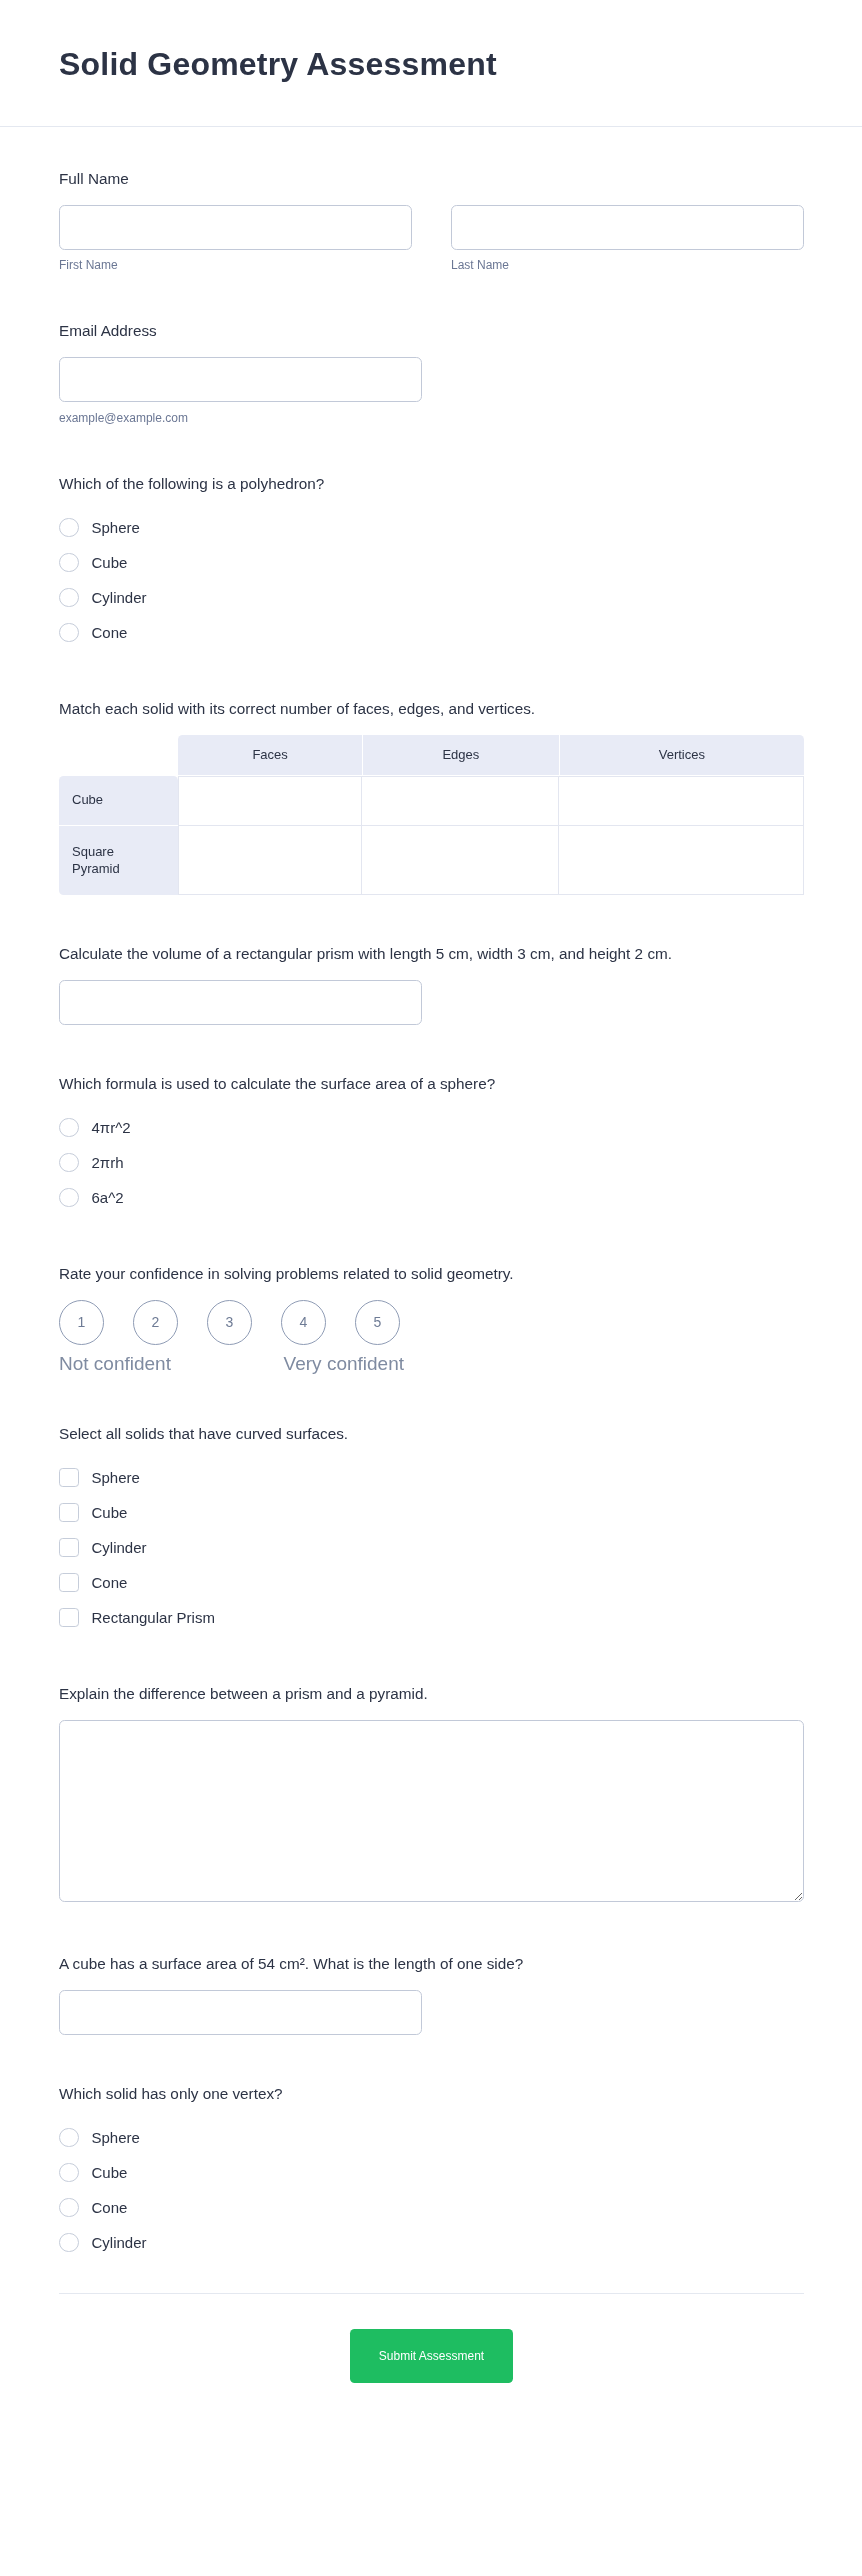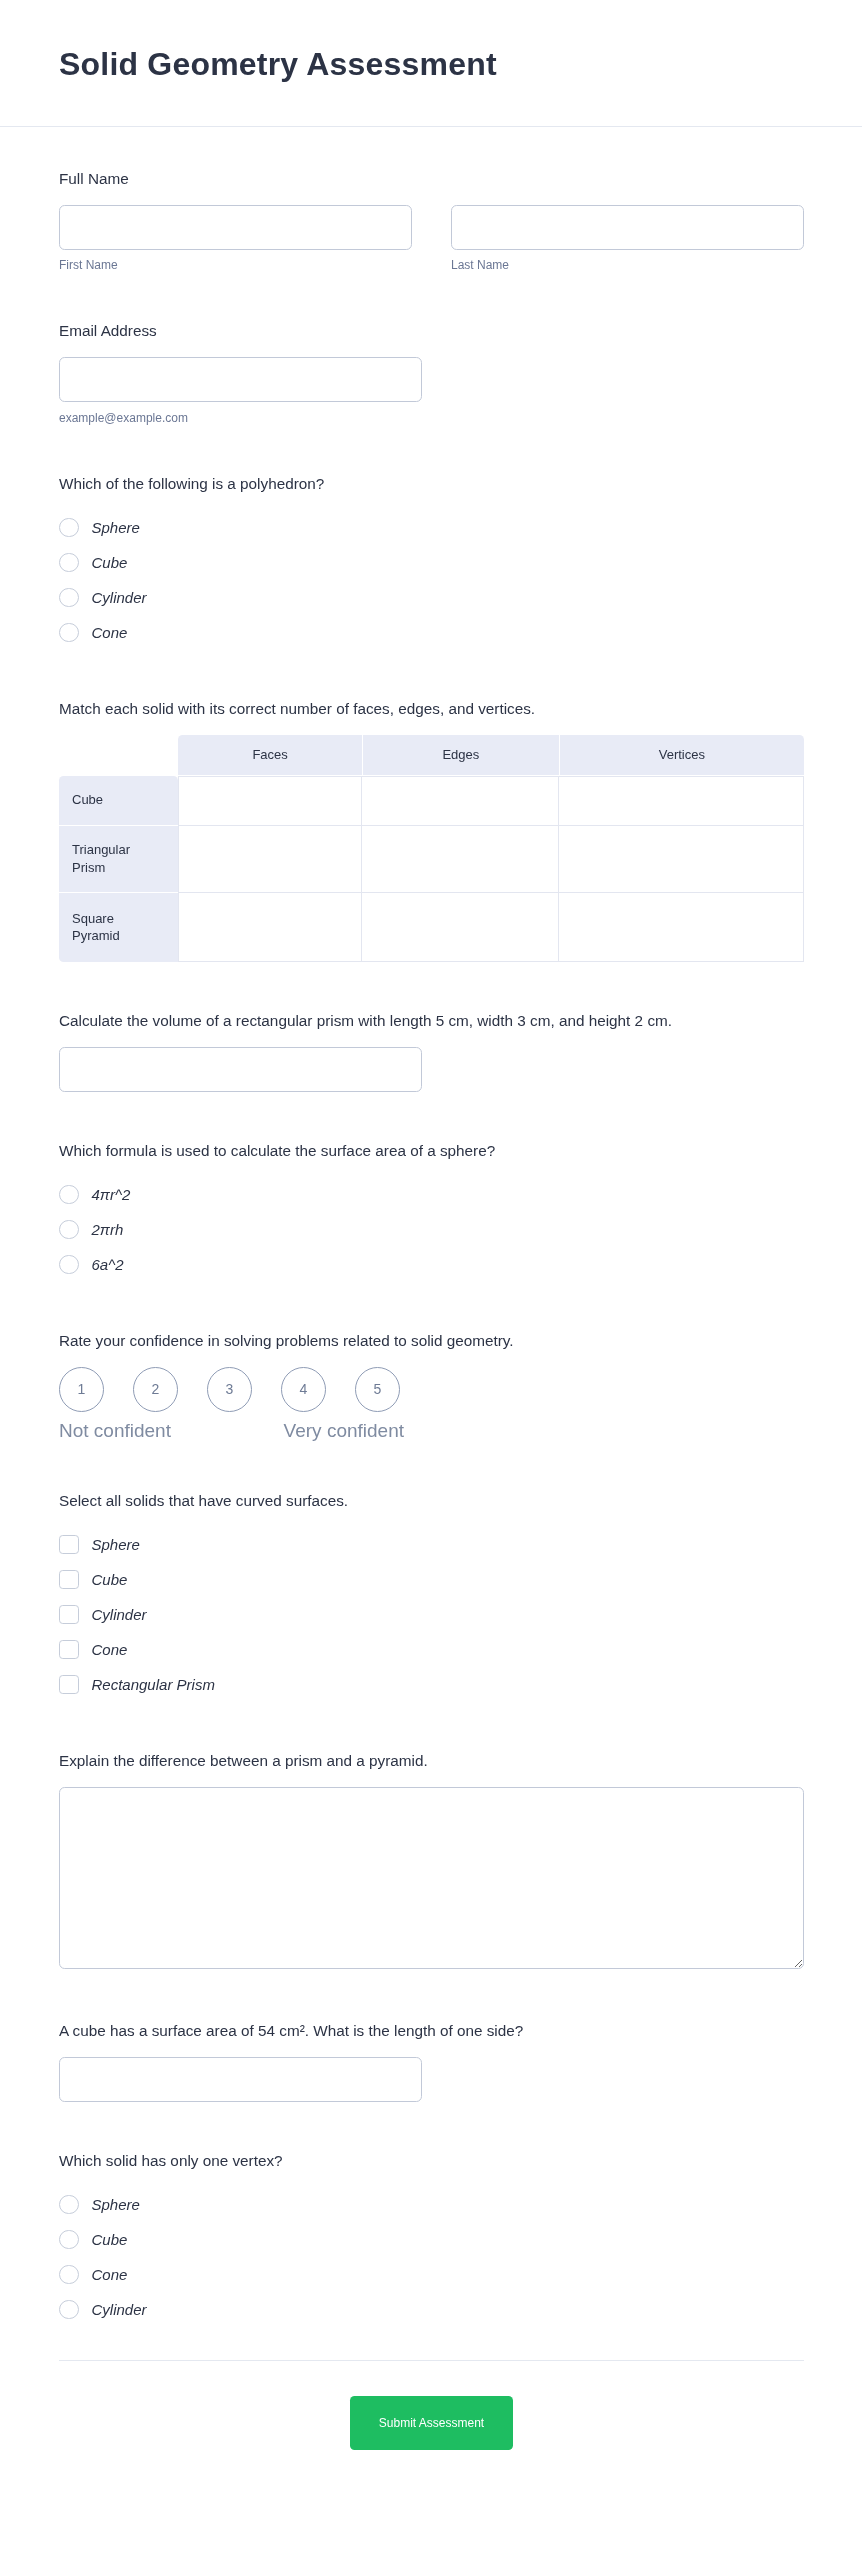--- a/index.html
+++ b/index.html
@@ -35,21 +35,21 @@
     border: 0.9px solid #c2c9d8; border-radius: 5.6px; background: #fff;
     font-size: 14px; padding: 0 11px; color: var(--text-dark, #2c3345); outline: none;
   }
   .sublabel { margin-top: 8.4px; font-size: 12px; color: var(--text-muted, #6b7794); }
 
   .name-grid { display: flex; gap: 39px; }
   .name-col { flex: 1; }
   .name-col .text-input { width: 100%; }
 
   
-  .opt-row { display: flex; align-items: center; gap: 13px; min-height: 35px; cursor: pointer; font-style: italic; }
+  .opt-row { display: flex; align-items: center; gap: 13px; min-height: 35px; cursor: pointer; }
   .radio-circle {
     width: 19.5px; height: 19.5px; border-radius: 50%;
     border: 0.9px solid #c6cdda; background: #fff; flex: 0 0 auto;
   }
   .checkbox-square {
     width: 19.5px; height: 19.5px; border-radius: 3.7px;
     border: 0.9px solid #c6cdda; background: #fff; flex: 0 0 auto;
   }
   .opt-label { font-size: 15px; color: var(--text-dark, #2c3345); }
 
@@ -173,26 +173,20 @@
             <th class="col-head last">Vertices</th>
           </tr>
         </thead>
         <tbody>
           <tr class="r1">
             <th class="row-head">Cube</th>
             <td class="cell first"></td>
             <td class="cell"></td>
             <td class="cell"></td>
           </tr>
-          <tr class="r2">
-            <th class="row-head">Triangular Prism</th>
-            <td class="cell first"></td>
-            <td class="cell"></td>
-            <td class="cell"></td>
-          </tr>
           <tr class="r3">
             <th class="row-head">Square Pyramid</th>
             <td class="cell first"></td>
             <td class="cell"></td>
             <td class="cell"></td>
           </tr>
         </tbody>
       </table>
     </div>
 

